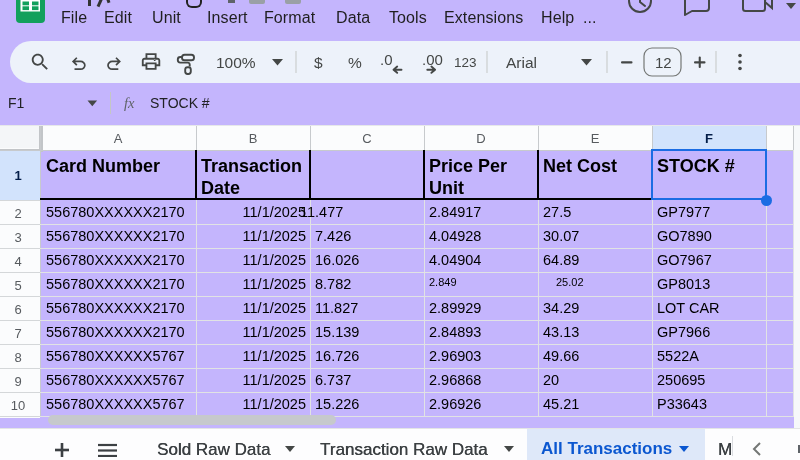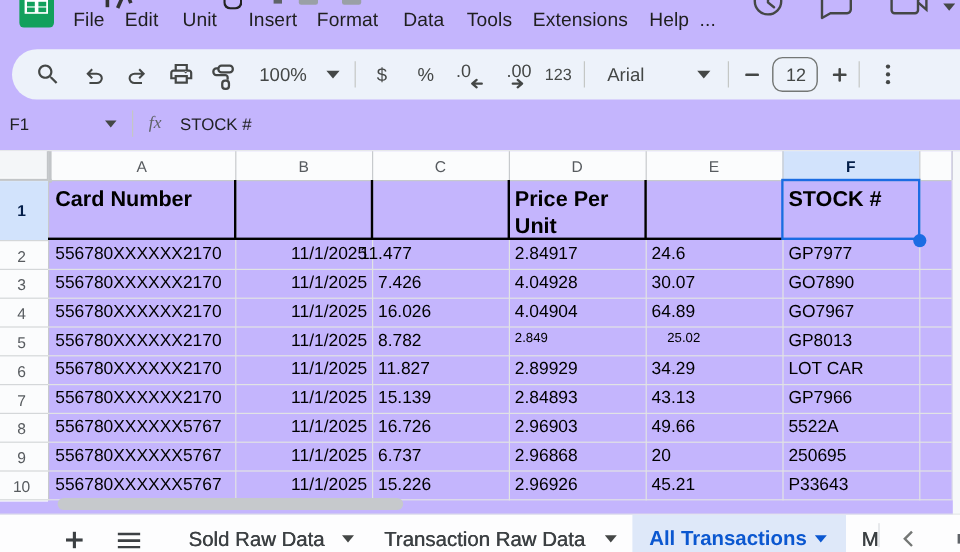--- a/index.html
+++ b/index.html
@@ -164,27 +164,29 @@
 <div class="ab" style="left:40px;top:344px;width:753px;height:1px;background:#e1e3e4"></div>
 <div class="ab" style="left:40px;top:368px;width:753px;height:1px;background:#e1e3e4"></div>
 <div class="ab" style="left:40px;top:392px;width:753px;height:1px;background:#e1e3e4"></div>
 <div class="ab" style="left:40px;top:416px;width:753px;height:1px;background:#e1e3e4"></div>
 <div class="ab" style="left:195px;top:150px;width:2px;height:50px;background:#000"></div>
 <div class="ab" style="left:309px;top:150px;width:2px;height:50px;background:#000"></div>
 <div class="ab" style="left:423px;top:150px;width:2px;height:50px;background:#000"></div>
 <div class="ab" style="left:537px;top:150px;width:2px;height:50px;background:#000"></div>
 <div class="ab" style="left:40px;top:198px;width:612px;height:2px;background:#000"></div>
 <div class="ab" style="left:46px;top:155px;font-size:18px;font-weight:bold;color:#000;line-height:22px">Card Number</div>
+<div class="ab" style="left:201px;top:155px;font-size:18px;font-weight:bold;color:#000;line-height:22px">Transaction<br>Date</div>
 <div class="ab" style="left:429px;top:155px;font-size:18px;font-weight:bold;color:#000;line-height:22px">Price Per<br>Unit</div>
+<div class="ab" style="left:543px;top:155px;font-size:18px;font-weight:bold;color:#000;line-height:22px">Net Cost</div>
 <div class="ab" style="left:657px;top:155px;font-size:18px;font-weight:bold;color:#000;line-height:22px">STOCK #</div>
 <div class="ab" style="left:46px;top:204px;font-size:14.5px;color:#000">556780XXXXXX2170</div>
 <div class="ab" style="left:196px;top:204px;width:110px;text-align:right;font-size:14.5px;color:#000">11/1/2025</div>
 <div class="ab" style="left:300px;top:204px;font-size:14.5px;color:#000">11.477</div>
 <div class="ab" style="left:429px;top:204px;font-size:14.5px;color:#000">2.84917</div>
-<div class="ab" style="left:543px;top:204px;font-size:14.5px;color:#000">24.6</div>
+<div class="ab" style="left:543px;top:204px;font-size:14.5px;color:#000">27.5</div>
 <div class="ab" style="left:657px;top:204px;font-size:14.5px;color:#000">GP7977</div>
 <div class="ab" style="left:46px;top:228px;font-size:14.5px;color:#000">556780XXXXXX2170</div>
 <div class="ab" style="left:196px;top:228px;width:110px;text-align:right;font-size:14.5px;color:#000">11/1/2025</div>
 <div class="ab" style="left:315px;top:228px;font-size:14.5px;color:#000">7.426</div>
 <div class="ab" style="left:429px;top:228px;font-size:14.5px;color:#000">4.04928</div>
 <div class="ab" style="left:543px;top:228px;font-size:14.5px;color:#000">30.07</div>
 <div class="ab" style="left:657px;top:228px;font-size:14.5px;color:#000">GO7890</div>
 <div class="ab" style="left:46px;top:252px;font-size:14.5px;color:#000">556780XXXXXX2170</div>
 <div class="ab" style="left:196px;top:252px;width:110px;text-align:right;font-size:14.5px;color:#000">11/1/2025</div>
 <div class="ab" style="left:315px;top:252px;font-size:14.5px;color:#000">16.026</div>

